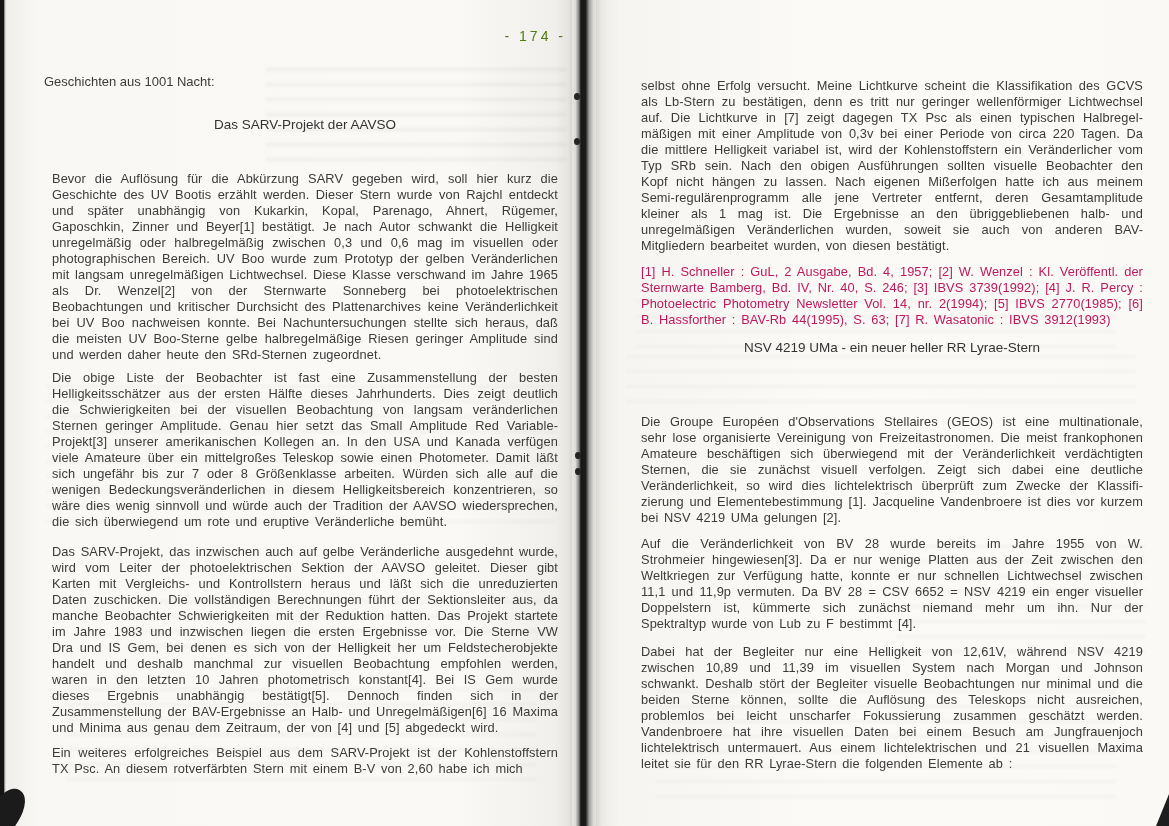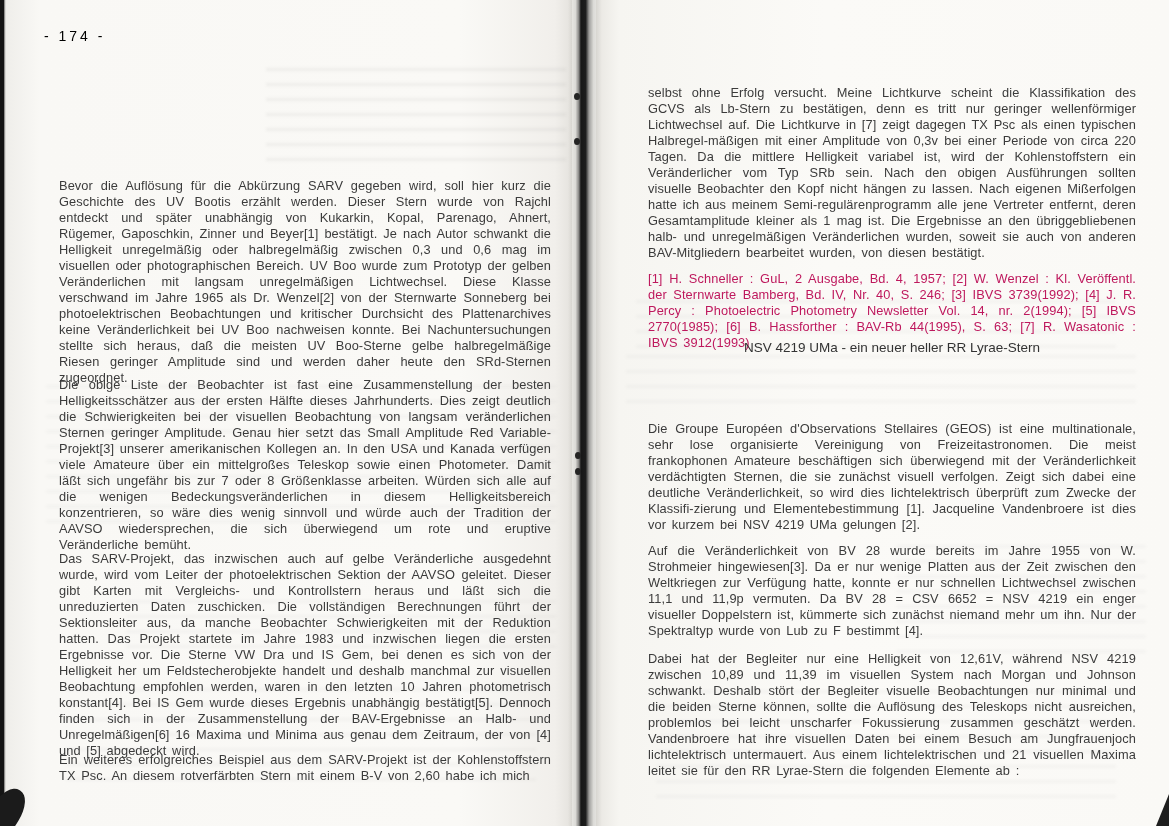--- a/index.html
+++ b/index.html
@@ -58,28 +58,28 @@
   }
 
   
   .column { position: absolute; top: 0; bottom: 0; }
   .col-left  { left: 44px;  width: 522px; }
   .col-right { left: 633px; width: 518px; }
 
   .block { position: absolute; left: 0; right: 0; }
 
   .page-number {
-    text-align: left; font-size: 14px; letter-spacing: 3px; color: #000000;
+    text-align: right; font-size: 14px; letter-spacing: 3px; color: #4d7c0f;
   }
   .kicker { font-size: 13px; }
   .article-heading {
     margin: 0; font-size: 13.5px; font-weight: normal; text-align: center; color: #333;
   }
   .para {
-    margin: 15px; font-size: 12.8px; line-height: 16px;
+    margin: 8px; font-size: 12.8px; line-height: 16px;
     text-align: justify; word-spacing: 2px; letter-spacing: 0.1px; color: #3b3b3b;
   }
   .refs { color: #be185d; }
 </style>
 </head>
 <body>
 
 <div class="scan">
 
   <div class="page page-left">
@@ -92,20 +92,22 @@
 
   <div class="page page-right">
     <div class="bleed" style="left:40px;  top:300px; width:480px; height:55px;  opacity:0.30;"></div>
     <div class="bleed" style="left:30px;  top:355px; width:510px; height:60px;  opacity:0.30;"></div>
     <div class="bleed" style="left:300px; top:545px; width:250px; height:110px; opacity:0.28;"></div>
     <div class="bleed" style="left:60px;  top:690px; width:460px; height:110px; opacity:0.30;"></div>
   </div>
 
   <div class="column col-left">
     <div class="block page-number" style="top:28px;">- 174 -</div>
+    <div class="block kicker" style="top:74px;">Geschichten aus 1001 Nacht:</div>
+    <h1 class="block article-heading" style="top:117px;">Das SARV-Projekt der AAVSO</h1>
     <p class="block para" style="top:163px;">Bevor die Auflösung für die Abkürzung SARV gegeben wird, soll hier kurz die Geschichte des UV Bootis erzählt werden. Dieser Stern wurde von Rajchl entdeckt und später unabhängig von Kukarkin, Kopal, Parenago, Ahnert, Rügemer, Gaposchkin, Zinner und Beyer[1] bestätigt. Je nach Autor schwankt die Helligkeit unregelmäßig oder halbregelmäßig zwischen 0,3 und 0,6 mag im visuellen oder photographischen Bereich. UV Boo wurde zum Prototyp der gelben Veränderlichen mit langsam unregelmäßigen Lichtwechsel. Diese Klasse verschwand im Jahre 1965 als Dr. Wenzel[2] von der Sternwarte Sonneberg bei photoelektrischen Beobachtungen und kritischer Durchsicht des Plattenarchives keine Veränderlichkeit bei UV Boo nachweisen konnte. Bei Nachuntersuchungen stellte sich heraus, daß die meisten UV Boo-Sterne gelbe halbregelmäßige Riesen geringer Amplitude sind und werden daher heute den SRd-Sternen zugeordnet.</p>
     <p class="block para" style="top:362px;">Die obige Liste der Beobachter ist fast eine Zusammenstellung der besten Helligkeitsschätzer aus der ersten Hälfte dieses Jahrhunderts. Dies zeigt deutlich die Schwierigkeiten bei der visuellen Beobachtung von langsam veränderlichen Sternen geringer Amplitude. Genau hier setzt das Small Amplitude Red Variable-Projekt[3] unserer amerikanischen Kollegen an. In den USA und Kanada verfügen viele Amateure über ein mittelgroßes Teleskop sowie einen Photometer. Damit läßt sich ungefähr bis zur 7 oder 8 Größenklasse arbeiten. Würden sich alle auf die wenigen Bedeckungsveränderlichen in diesem Helligkeitsbereich konzentrieren, so wäre dies wenig sinnvoll und würde auch der Tradition der AAVSO wiedersprechen, die sich überwiegend um rote und eruptive Veränderliche bemüht.</p>
     <p class="block para" style="top:536px;">Das SARV-Projekt, das inzwischen auch auf gelbe Veränderliche ausgedehnt wurde, wird vom Leiter der photoelektrischen Sektion der AAVSO geleitet. Dieser gibt Karten mit Vergleichs- und Kontrollstern heraus und läßt sich die unreduzierten Daten zuschicken. Die vollständigen Berechnungen führt der Sektionsleiter aus, da manche Beobachter Schwierigkeiten mit der Reduktion hatten. Das Projekt startete im Jahre 1983 und inzwischen liegen die ersten Ergebnisse vor. Die Sterne VW Dra und IS Gem, bei denen es sich von der Helligkeit her um Feldstecherobjekte handelt und deshalb manchmal zur visuellen Beobachtung empfohlen werden, waren in den letzten 10 Jahren photometrisch konstant[4]. Bei IS Gem wurde dieses Ergebnis unabhängig bestätigt[5]. Dennoch finden sich in der Zusammenstellung der BAV-Ergebnisse an Halb- und Unregelmäßigen[6] 16 Maxima und Minima aus genau dem Zeitraum, der von [4] und [5] abgedeckt wird.</p>
     <p class="block para" style="top:737px;">Ein weiteres erfolgreiches Beispiel aus dem SARV-Projekt ist der Kohlenstoffstern TX Psc. An diesem rotverfärbten Stern mit einem B-V von 2,60 habe ich mich</p>
   </div>
 
   <div class="column col-right">
     <p class="block para" style="top:70px;">selbst ohne Erfolg versucht. Meine Lichtkurve scheint die Klassifikation des GCVS als Lb-Stern zu bestätigen, denn es tritt nur geringer wellenförmiger Lichtwechsel auf. Die Lichtkurve in [7] zeigt dagegen TX Psc als einen typischen Halbregel-mäßigen mit einer Amplitude von 0,3v bei einer Periode von circa 220 Tagen. Da die mittlere Helligkeit variabel ist, wird der Kohlenstoffstern ein Veränderlicher vom Typ SRb sein. Nach den obigen Ausführungen sollten visuelle Beobachter den Kopf nicht hängen zu lassen. Nach eigenen Mißerfolgen hatte ich aus meinem Semi-regulärenprogramm alle jene Vertreter entfernt, deren Gesamtamplitude kleiner als 1 mag ist. Die Ergebnisse an den übriggebliebenen halb- und unregelmäßigen Veränderlichen wurden, soweit sie auch von anderen BAV-Mitgliedern bearbeitet wurden, von diesen bestätigt.</p>
     <p class="block para refs" style="top:256px;">[1] H. Schneller : GuL, 2 Ausgabe, Bd. 4, 1957; [2] W. Wenzel : Kl. Veröffentl. der Sternwarte Bamberg, Bd. IV, Nr. 40, S. 246; [3] IBVS 3739(1992); [4] J. R. Percy : Photoelectric Photometry Newsletter Vol. 14, nr. 2(1994); [5] IBVS 2770(1985); [6] B. Hassforther : BAV-Rb 44(1995), S. 63; [7] R. Wasatonic : IBVS 3912(1993)</p>
     <h2 class="block article-heading" style="top:340px;">NSV 4219 UMa - ein neuer heller RR Lyrae-Stern</h2>

